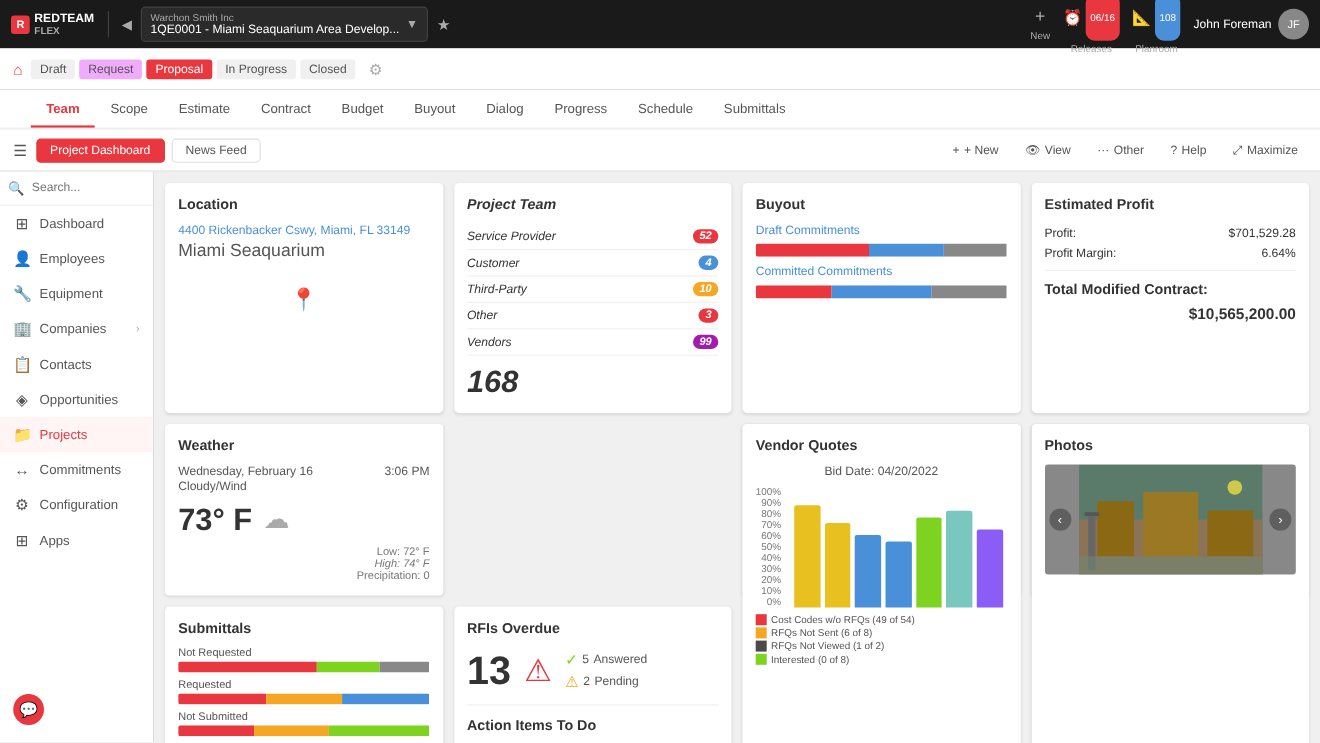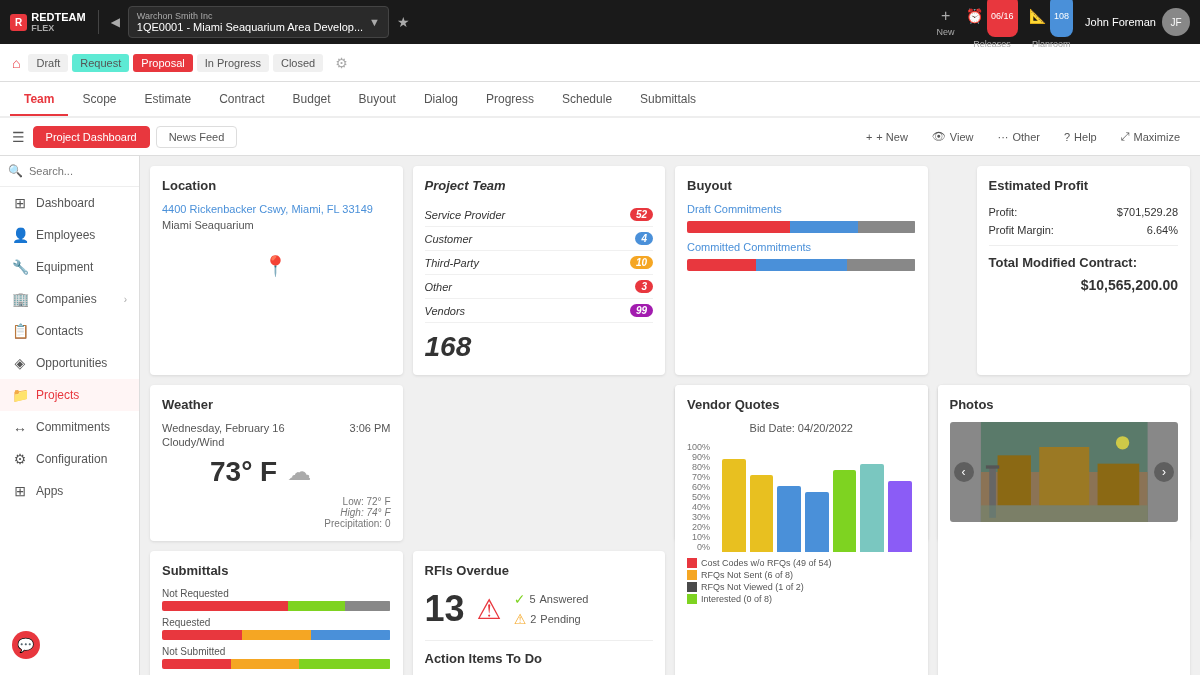--- a/index.html
+++ b/index.html
@@ -22,28 +22,28 @@
     .nav-badge-blue { background: #4a90d9; }
     .user-info { display: flex; align-items: center; gap: 6px; color: white; font-size: 11px; }
     .user-avatar { width: 28px; height: 28px; border-radius: 50%; background: #888; display: flex; align-items: center; justify-content: center; color: white; font-size: 10px; overflow: hidden; }
 
     
     .sub-nav { background: white; height: 38px; display: flex; align-items: center; padding: 0 12px; border-bottom: 1px solid #ddd; gap: 8px; }
     .home-icon { color: #e8373e; font-size: 14px; cursor: pointer; }
     .status-tabs { display: flex; gap: 4px; }
     .status-tab { padding: 3px 8px; border-radius: 3px; font-size: 11px; cursor: pointer; color: #555; }
     .status-tab.draft { background: #f0f0f0; }
-    .status-tab.request { background: #5eead4; }
+    .status-tab.request { background: #f0abfc; }
     .status-tab.proposal { background: #e8373e; color: white; }
     .status-tab.inprogress { background: #f0f0f0; }
     .status-tab.closed { background: #f0f0f0; }
     .settings-icon { color: #aaa; font-size: 14px; cursor: pointer; margin-left: 4px; }
 
     
-    .page-nav { background: white; height: 36px; display: flex; align-items: center; padding: 0 10px; border-bottom: 2px solid #eee; gap: 0; }
+    .page-nav { background: white; height: 36px; display: flex; align-items: center; padding: 0 28px; border-bottom: 2px solid #eee; gap: 0; }
     .page-tab { padding: 8px 14px; font-size: 12px; color: #555; cursor: pointer; border-bottom: 2px solid transparent; margin-bottom: -2px; }
     .page-tab.active { color: #e8373e; border-bottom: 2px solid #e8373e; font-weight: 600; }
 
     
     .toolbar { background: white; height: 38px; display: flex; align-items: center; padding: 0 12px; border-bottom: 1px solid #ddd; gap: 8px; }
     .toolbar-left { display: flex; gap: 6px; align-items: center; }
     .hamburger { color: #555; font-size: 14px; cursor: pointer; }
     .toolbar-btn { padding: 4px 12px; border-radius: 4px; font-size: 11px; cursor: pointer; border: 1px solid #ddd; background: white; color: #555; }
     .toolbar-btn.active { background: #e8373e; color: white; border-color: #e8373e; }
     .toolbar-spacer { flex: 1; }
@@ -66,50 +66,50 @@
     .dashboard { flex: 1; overflow-y: auto; padding: 10px; display: grid; grid-template-columns: 1fr 1fr 1fr 1fr; grid-template-rows: auto auto auto; gap: 10px; background: #f0f0f0; }
 
     
     .card { background: white; border-radius: 4px; padding: 12px; box-shadow: 0 1px 3px rgba(0,0,0,0.1); }
     .card-title { font-size: 13px; font-weight: 600; color: #333; margin-bottom: 10px; }
     .card-link { color: #4a90d9; font-size: 11px; cursor: pointer; text-decoration: none; }
 
     
     .location-card { grid-column: 1; grid-row: 1; }
     .location-address { color: #4a90d9; font-size: 11px; cursor: pointer; margin-bottom: 4px; }
-    .location-city { color: #555; font-size: 11px; margin-bottom: 10px; }
+    .location-city { color: #555; font-size: 16px; margin-bottom: 10px; }
     .location-pin { font-size: 20px; color: #e8373e; display: flex; justify-content: center; align-items: center; height: 50px; }
 
     
     .team-card { grid-column: 2; grid-row: 1; font-style: italic; }
     .team-row { display: flex; justify-content: space-between; align-items: center; padding: 5px 0; border-bottom: 1px solid #f0f0f0; font-size: 11px; }
     .team-row:last-of-type { border-bottom: none; }
     .team-badge { background: #e8373e; color: white; border-radius: 10px; padding: 1px 6px; font-size: 10px; font-weight: 600; }
     .team-badge.blue { background: #4a90d9; }
     .team-badge.orange { background: #f5a623; }
     .team-badge.green { background: #a21caf; }
     .team-total { font-size: 28px; font-weight: bold; color: #333; margin-top: 8px; }
 
     
     .buyout-card { grid-column: 3; grid-row: 1; }
     .buyout-link { color: #4a90d9; font-size: 11px; cursor: pointer; margin-bottom: 6px; display: block; }
     .progress-bar-wrap { height: 12px; display: flex; border-radius: 2px; overflow: hidden; margin-bottom: 8px; }
     .bar-red { background: #e8373e; }
     .bar-blue { background: #4a90d9; }
 
     
-    .profit-card { grid-column: 4; grid-row: 1; margin-left: 39px; }
+    .profit-card { grid-column: 4; grid-row: 1; }
     .profit-row { display: flex; justify-content: space-between; font-size: 11px; padding: 3px 0; }
     .profit-row.large { font-size: 13px; font-weight: 600; }
 
     
     .weather-card { grid-column: 1; grid-row: 2; }
     .weather-date { display: flex; justify-content: space-between; font-size: 11px; color: #555; }
     .weather-temp { display: flex; align-items: center; gap: 10px; margin: 8px 0; }
-    .weather-big { font-size: 28px; font-weight: bold; color: #333; margin-left: 48px; }
+    .weather-big { font-size: 28px; font-weight: bold; color: #333; }
     .weather-icon-cloud { font-size: 24px; color: #aaa; }
     .changes-label { font-size: 11px; color: #555; margin-bottom: 4px; margin-top: 6px; }
     .other-row { display: flex; justify-content: space-between; align-items: center; padding: 4px 0; border-bottom: 1px solid #f0f0f0; }
     .other-row:last-of-type { border-bottom: none; }
     .submittal-label { font-size: 10px; color: #555; margin-bottom: 2px; margin-top: 6px; }
     .rfis-main { display: flex; align-items: center; gap: 12px; margin: 8px 0; }
     .rfis-number { font-size: 36px; font-weight: bold; color: #333; }
     .rfis-icon { font-size: 28px; color: #e8373e; }
     .rfis-side { font-size: 11px; color: #555; }
     .rfis-answered { display: flex; align-items: center; gap: 4px; }

